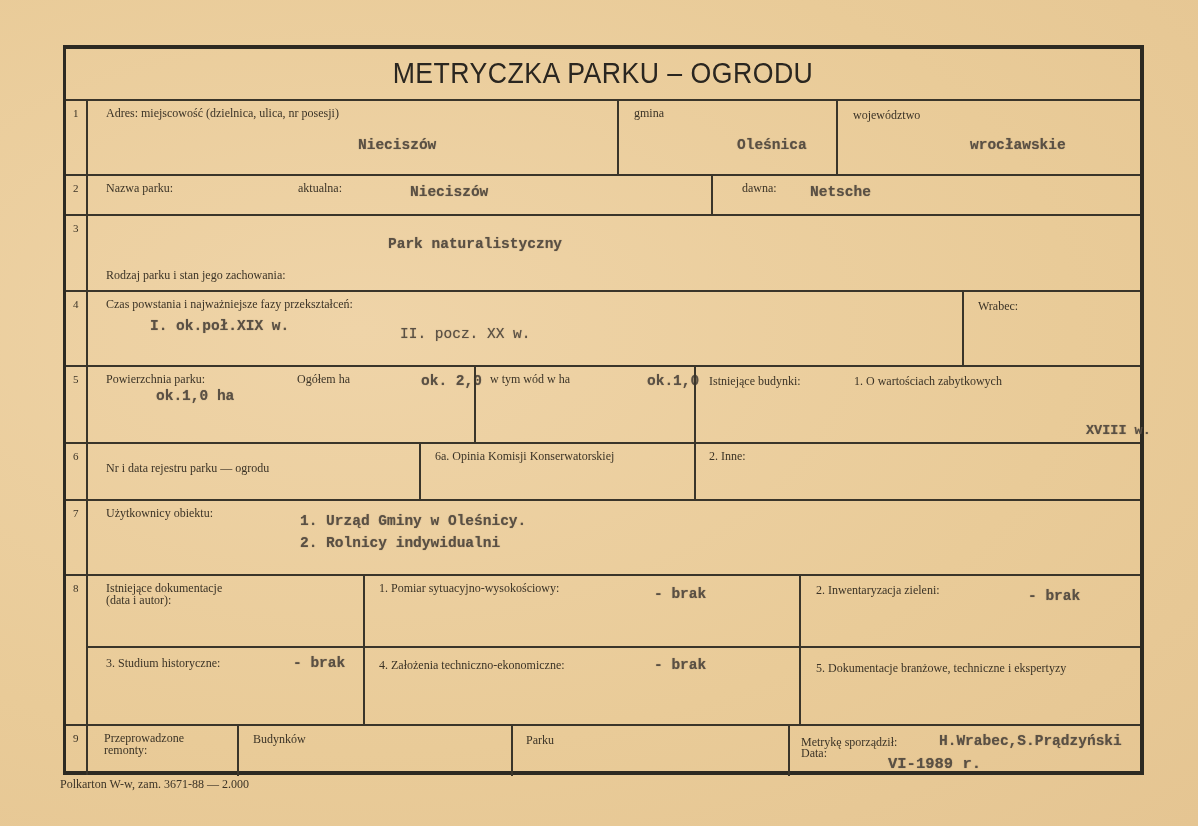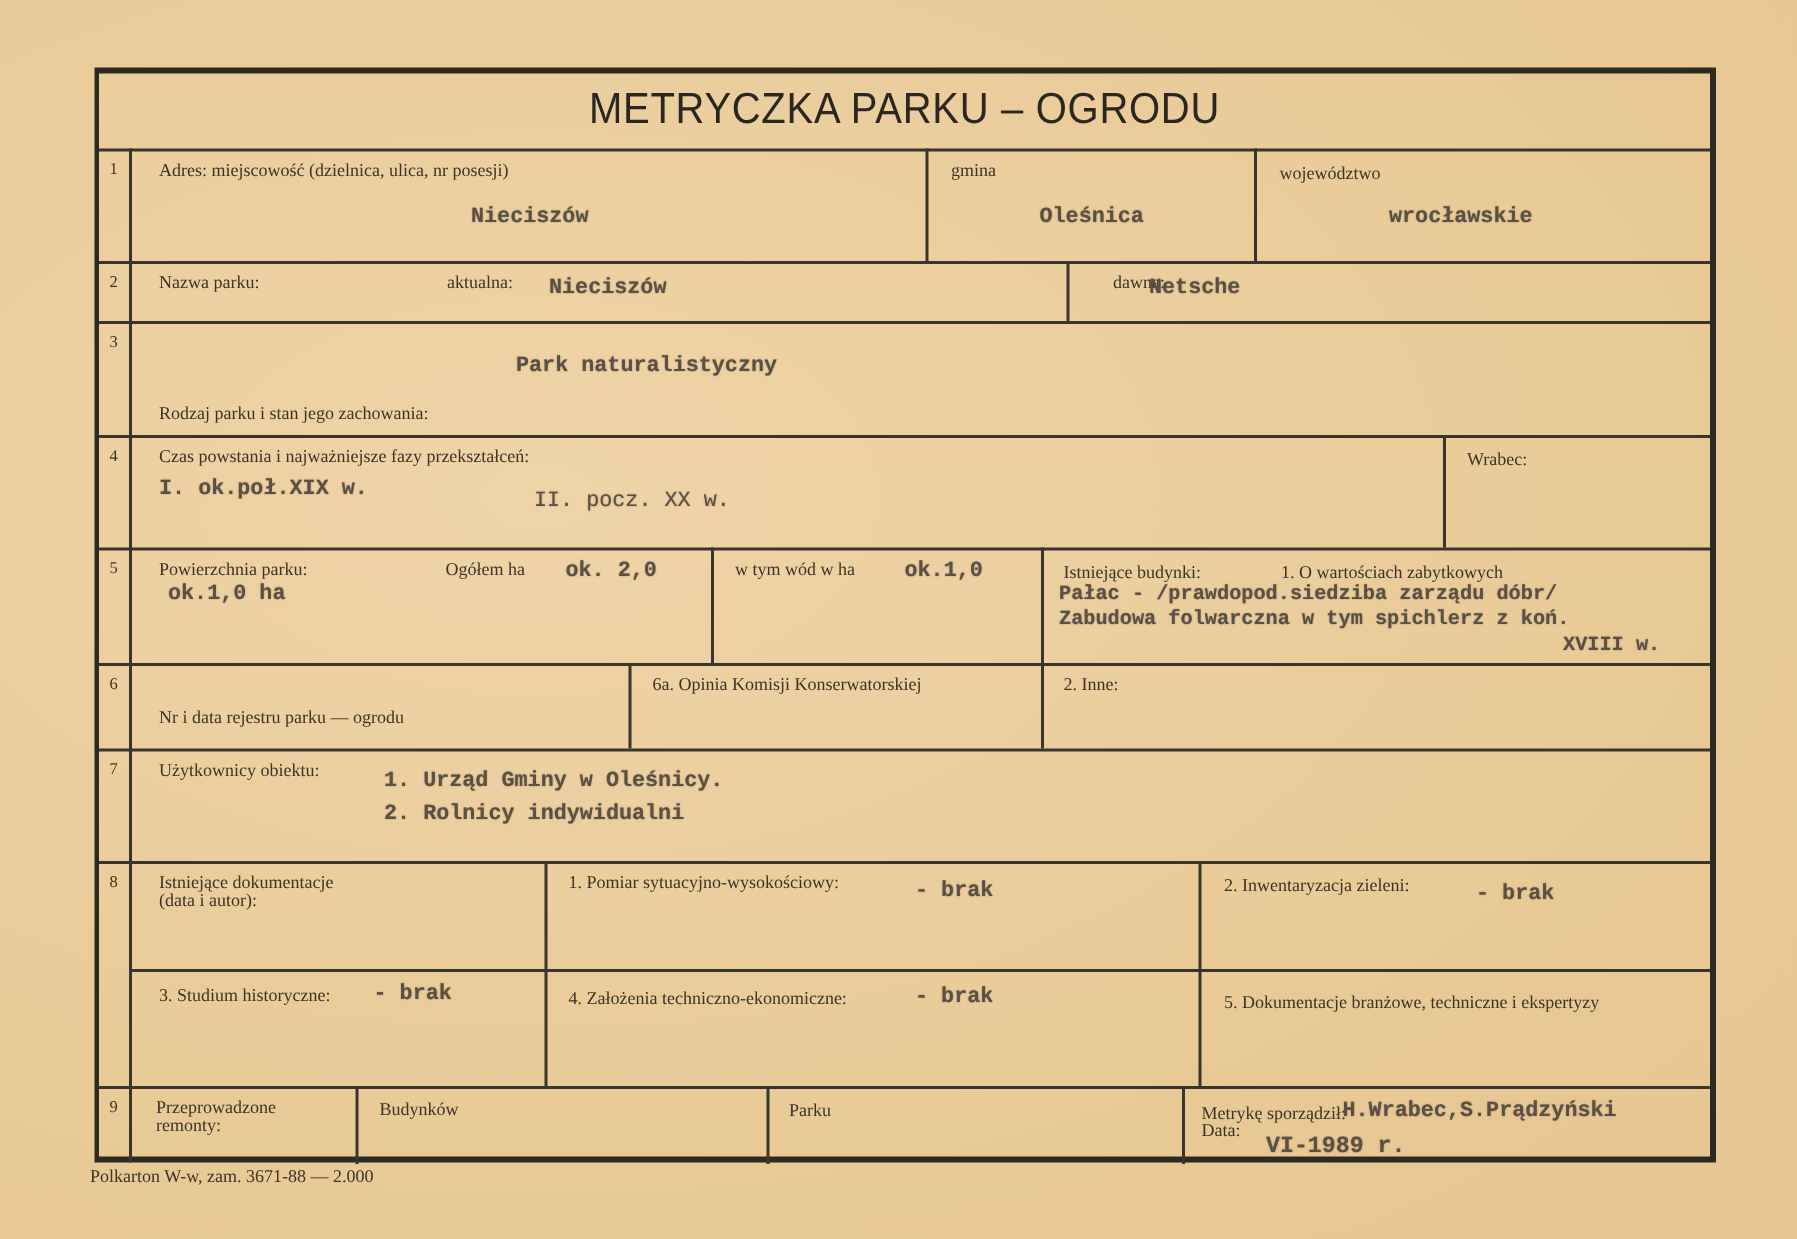--- a/index.html
+++ b/index.html
@@ -24,20 +24,21 @@
     font-size: 29px; letter-spacing: 0.5px; color: #2a2620;
     transform: scaleX(0.92);
   }
   .num { position: absolute; font-size: 11px; color: #3b3326; font-family: "Liberation Serif", serif; }
   .lbl { position: absolute; font-size: 12px; color: #3b3326; font-family: "Liberation Serif", serif; line-height: 13px; white-space: nowrap; }
   .typed {
     position: absolute; white-space: nowrap;
     font-family: "Liberation Mono", "DejaVu Sans Mono", monospace;
     font-size: 14.5px; font-weight: bold; color: #5a5044; line-height: 16px;
     text-shadow: 0 0 1px rgba(70,60,50,0.55);
+    margin-left: 44px;
   }
   .footer { position: absolute; left: 60px; top: 777px; font-size: 12px; color: #3b3326; }
 </style>
 </head>
 <body>
 
 <div class="form">
 
   <div class="title">METRYCZKA PARKU – OGRODU</div>
 
@@ -87,26 +88,24 @@
   <div class="lbl" style="left:40px;top:324px;">Powierzchnia parku:</div>
   <div class="typed" style="left:46px;top:339px;">ok.1,0 ha</div>
   <div class="lbl" style="left:231px;top:324px;">Ogółem ha</div>
   <div class="typed" style="left:311px;top:324px;">ok. 2,0</div>
   <div class="vline" style="left:408px;top:316px;height:77px;"></div>
   <div class="lbl" style="left:424px;top:324px;">w tym wód w ha</div>
   <div class="typed" style="left:537px;top:324px;">ok.1,0</div>
   <div class="vline" style="left:628px;top:316px;height:77px;"></div>
   <div class="lbl" style="left:643px;top:326px;">Istniejące budynki:</div>
   <div class="lbl" style="left:788px;top:326px;">1. O wartościach zabytkowych</div>
-  <div class="typed" style="left:640px;top:340px;font-size:13.5px;">Pałac - /prawdopod.siedziba zarządu dóbr/</div>
-  <div class="typed" style="left:640px;top:357px;font-size:13.5px;">Zabudowa folwarczna w tym spichlerz z koń.</div>
   <div class="typed" style="left:976px;top:374px;font-size:13.5px;">XVIII w.</div>
 
   <div class="num" style="left:7px;top:401px;">6</div>
-  <div class="lbl" style="left:40px;top:423px;">Nr i data rejestru parku — ogrodu</div>
+  <div class="lbl" style="left:40px;top:413px;">Nr i data rejestru parku — ogrodu</div>
   <div class="vline" style="left:353px;top:393px;height:57px;"></div>
   <div class="lbl" style="left:369px;top:401px;">6a. Opinia Komisji Konserwatorskiej</div>
   <div class="vline" style="left:628px;top:393px;height:57px;"></div>
   <div class="lbl" style="left:643px;top:401px;">2. Inne:</div>
 
   <div class="num" style="left:7px;top:458px;">7</div>
   <div class="lbl" style="left:40px;top:458px;">Użytkownicy obiektu:</div>
   <div class="typed" style="left:190px;top:464px;">1. Urząd Gminy w Oleśnicy.</div>
   <div class="typed" style="left:190px;top:486px;">2. Rolnicy indywidualni</div>
 

